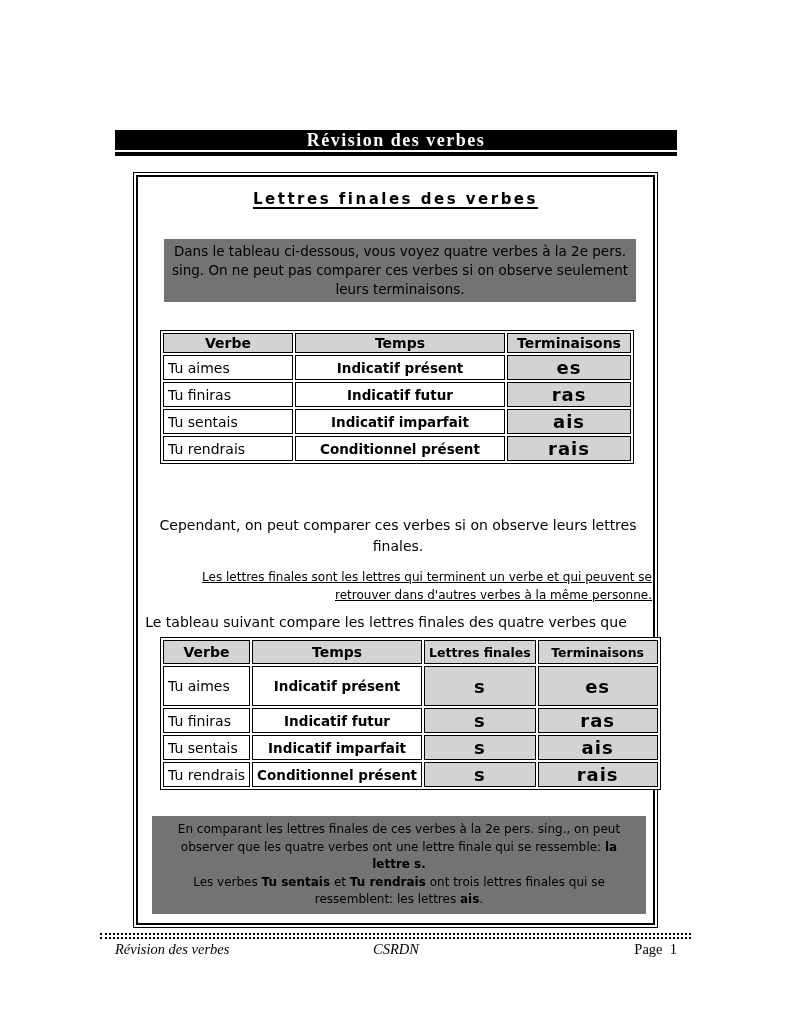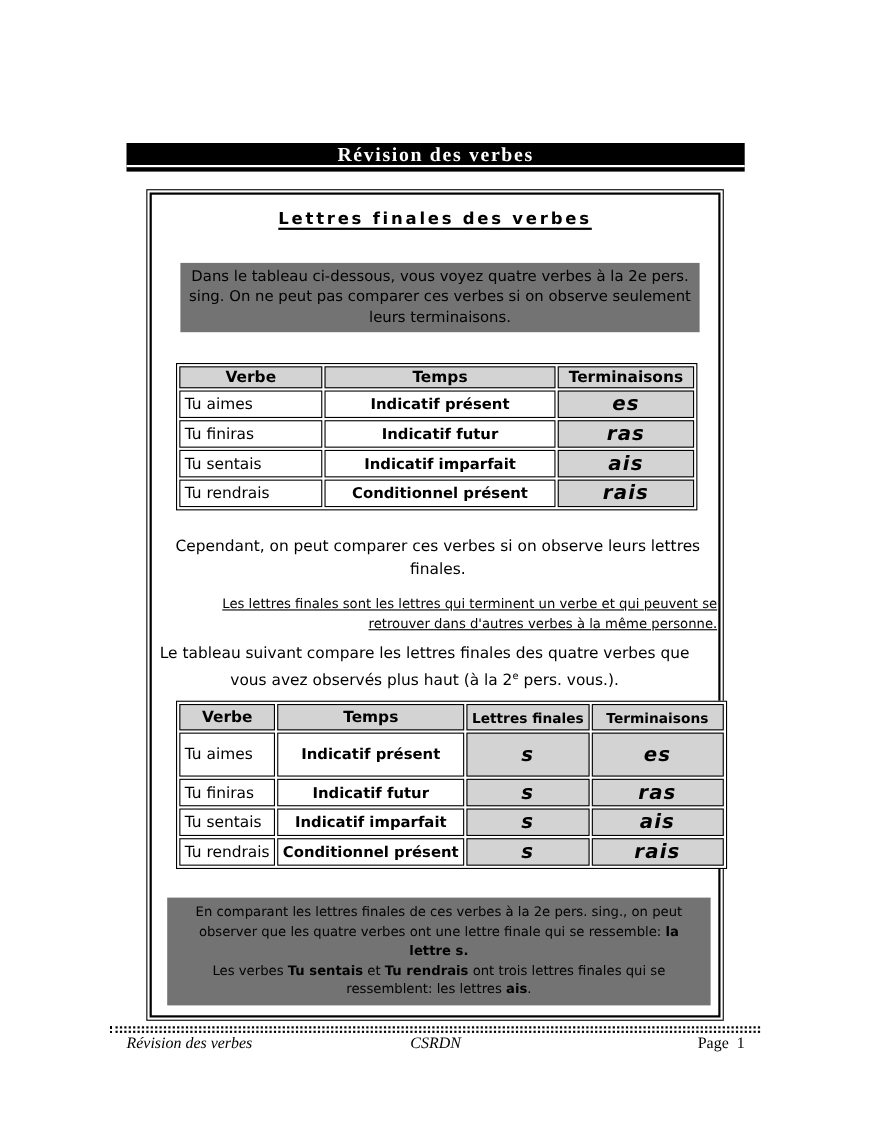--- a/index.html
+++ b/index.html
@@ -91,20 +91,21 @@
     padding: 5px 8px;
     font-size: 12px;
     line-height: 17.5px;
     text-align: center;
   }
 
   
   .para {
     position: absolute;
     white-space: pre-line;
+    margin-top: 28px;
   }
   .para-cependant {
     left: 148px; top: 487px;
     width: 500px;
     text-align: center;
     font-size: 14px;
     line-height: 21px;
   }
   .para-definition {
     left: 160px; top: 540px;
@@ -138,21 +139,21 @@
     box-sizing: border-box;
   }
   table.verbs th {
     background: #d3d3d3;
     font-weight: bold;
     text-align: center;
     font-size: 14px;
   }
   td.cell-verbe   { background: #fff; text-align: left;   font-size: 14px; }
   td.cell-temps   { background: #fff; text-align: center; font-weight: bold; font-size: 13.5px; }
-  td.cell-shaded  { background: #d3d3d3; text-align: center; font-weight: bold; font-size: 18px; letter-spacing: 1px; font-style: italic; }
+  td.cell-shaded  { background: #d3d3d3; text-align: center; font-weight: bold; font-size: 18px; letter-spacing: 1px; }
 
   .table-1 { left: 160px; top: 330px; }
   .table-1 th.col-verbe { width: 130px; height: 20px; }
   .table-1 th.col-temps { width: 210px; }
   .table-1 th.col-term  { width: 124px; }
   .table-1 td { height: 23px; }
 
   .table-2 { left: 160px; top: 637px; }
   .table-2 th.col-verbe { width: 78px; height: 24px; }
   .table-2 th.col-temps { width: 158px; }

